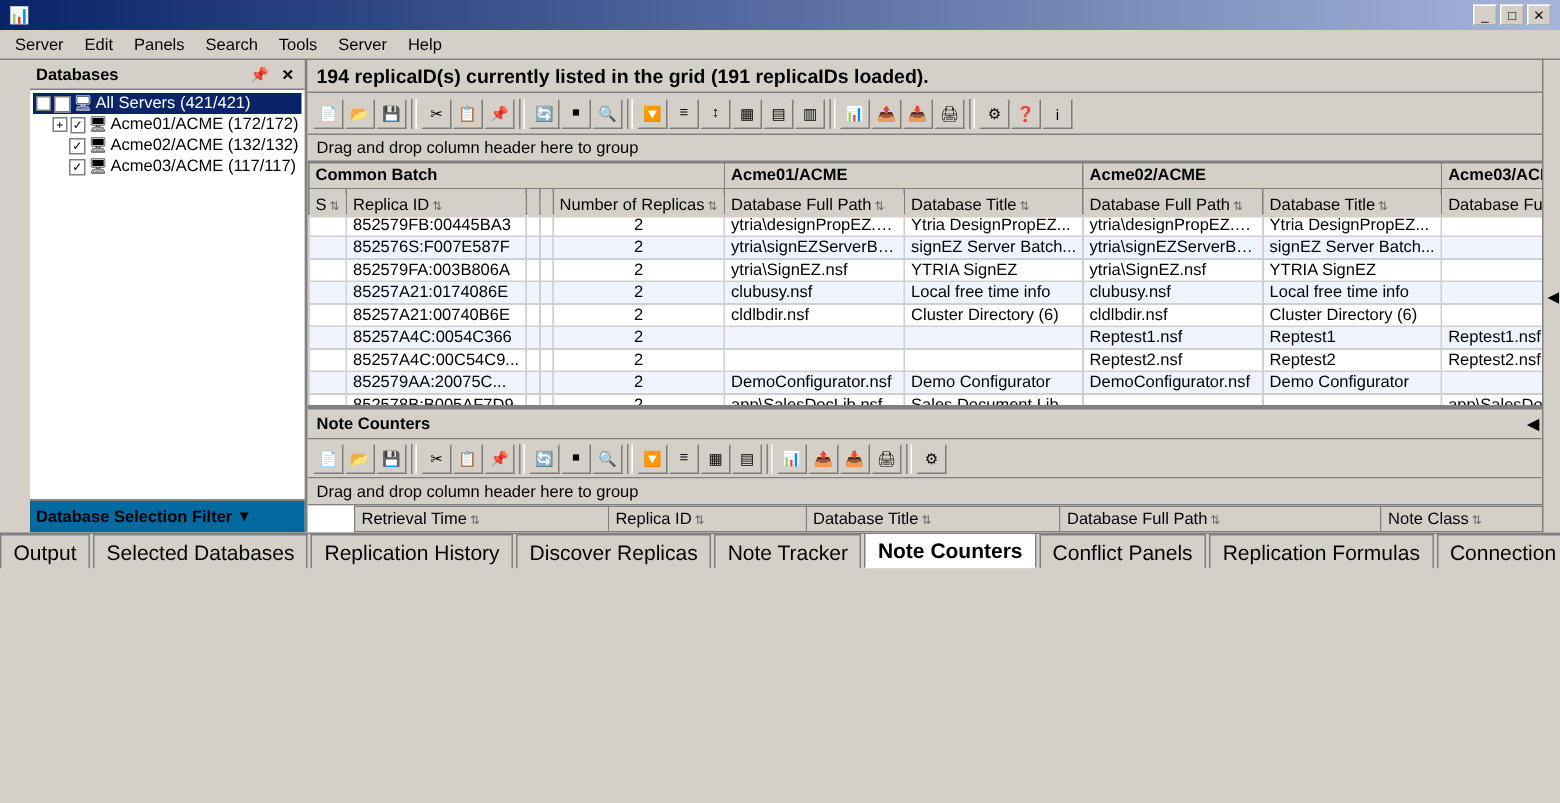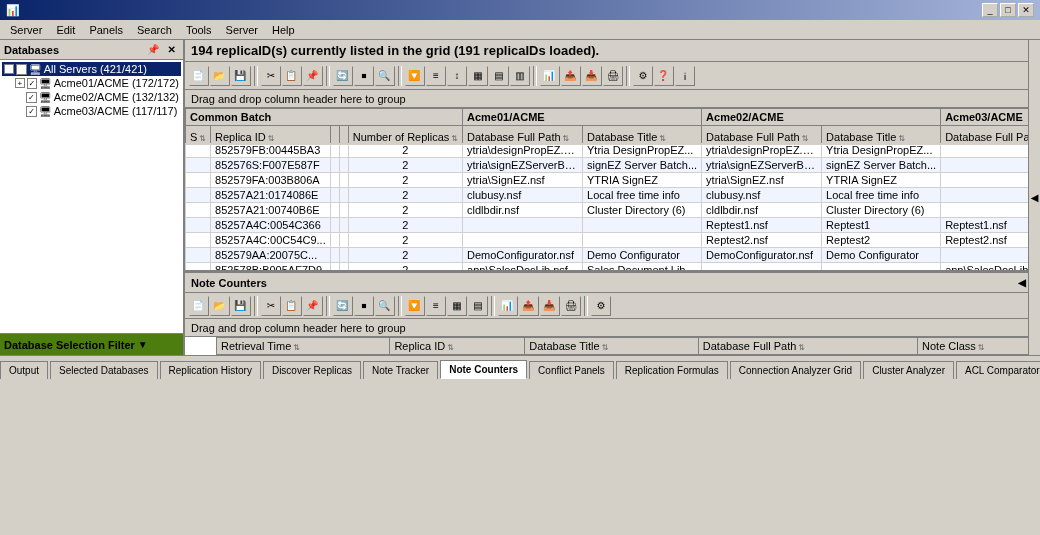--- a/index.html
+++ b/index.html
@@ -11,33 +11,33 @@
     .title-bar-controls { display: flex; gap: 2px; }
     .title-btn { background: #d4d0c8; border: 1px outset #fff; width: 16px; height: 14px; font-size: 9px; cursor: pointer; display: flex; align-items: center; justify-content: center; }
     
     
     .menu-bar { background: #d4d0c8; border-bottom: 1px solid #808080; padding: 2px 4px; display: flex; gap: 2px; height: 20px; align-items: center; text-align: right; }
     .menu-item { padding: 2px 6px; cursor: pointer; font-size: 11px; }
     
     .content-area { display: flex; flex: 1; overflow: hidden; }
     
     
-    .databases-panel { width: 185px; background: #d4d0c8; border-right: 2px solid #808080; display: flex; flex-direction: column; }
+    .databases-panel { width: 185px; background: #d4d0c8; border-right: 2px solid #808080; display: flex; flex-direction: column; margin-left: 20px; }
     .panel-header { background: #d4d0c8; border-bottom: 1px solid #808080; padding: 2px 4px; font-size: 11px; font-weight: bold; display: flex; justify-content: space-between; align-items: center; height: 20px; }
     .panel-header-icons { display: flex; gap: 2px; }
     .panel-icon { font-size: 10px; cursor: pointer; padding: 1px 2px; border: 1px solid transparent; }
     .tree-view { flex: 1; background: white; overflow-y: auto; padding: 2px; }
     .tree-item { display: flex; align-items: center; padding: 1px 2px; cursor: pointer; white-space: nowrap; }
     .tree-item.selected { background: #0a246a; color: white; }
     .tree-indent { width: 12px; display: inline-block; }
     .tree-expand { width: 10px; height: 10px; border: 1px solid #808080; background: white; display: inline-flex; align-items: center; justify-content: center; font-size: 8px; margin-right: 2px; cursor: pointer; }
     .checkbox { width: 11px; height: 11px; border: 1px solid #808080; background: white; margin-right: 2px; display: inline-flex; align-items: center; justify-content: center; font-size: 8px; }
     .checkbox.checked { background: white; }
     .folder-icon { margin-right: 2px; font-size: 10px; }
-    .db-selection-filter { border-top: 1px solid #808080; padding: 0 4px; background: #4d7c0f; display: flex; justify-content: flex-start; align-items: center; font-size: 11px; font-weight: bold; height: 22px; }
+    .db-selection-filter { border-top: 1px solid #808080; padding: 0 4px; background: #0369a1; display: flex; justify-content: flex-start; align-items: center; font-size: 11px; font-weight: bold; height: 22px; }
     
     
     .right-panel { flex: 1; display: flex; flex-direction: column; overflow: hidden; }
     
     
     .status-bar-top { background: #d4d0c8; padding: 3px 6px; border-bottom: 1px solid #808080; font-size: 13px; font-weight: bold; height: 22px; display: flex; align-items: center; }
     
     
     .toolbar { background: #d4d0c8; border-bottom: 1px solid #808080; padding: 2px 4px; display: flex; gap: 1px; flex-wrap: wrap; min-height: 28px; align-items: center; }
     .tb-btn { width: 20px; height: 20px; border: 1px outset #d4d0c8; background: #d4d0c8; cursor: pointer; display: flex; align-items: center; justify-content: center; font-size: 10px; }
@@ -56,21 +56,21 @@
     td.num { text-align: center; }
     .note-counters-header { padding: 2px 6px; font-size: 11px; font-weight: bold; border-bottom: 1px solid #808080; height: 20px; display: flex; align-items: center; }
     .note-server-info { padding: 2px 6px; font-size: 11px; color: #333; height: 18px; display: flex; align-items: center; }
     .note-toolbar { background: #d4d0c8; border-bottom: 1px solid #808080; padding: 2px 4px; display: flex; gap: 1px; flex-wrap: wrap; min-height: 26px; align-items: center; }
     .note-drag-hint { padding: 2px 6px; font-size: 11px; background: #d4d0c8; border-bottom: 1px solid #808080; height: 18px; display: flex; align-items: center; }
     .note-grid { background: white; flex: 1; }
     .note-grid table { width: 100%; margin-left: 31px; }
     
     
     .bottom-tabs { background: #d4d0c8; border-top: 1px solid #808080; display: flex; flex-wrap: nowrap; overflow: hidden; height: 24px; align-items: flex-end; }
-    .tab { padding: 3px 8px; border: 1px solid #808080; border-bottom: none; background: #d4d0c8; cursor: pointer; font-size: 10px; margin-right: 2px; white-space: nowrap; }
+    .tab { padding: 3px 8px; border: 1px solid #808080; border-bottom: none; background: #d4d0c8; cursor: pointer; font-size: 14px; margin-right: 2px; white-space: nowrap; }
     .tab.active { background: white; font-weight: bold; border-bottom: 1px solid white; }
     
     
     .right-hint { width: 12px; background: #d4d0c8; border-left: 1px solid #808080; display: flex; align-items: center; justify-content: center; font-size: 10px; writing-mode: vertical-rl; }
     
     .top-section { display: flex; flex-direction: column; height: 230px; }
     .bottom-section { display: flex; flex-direction: column; flex: 1; border-top: 3px solid #808080; }
 
     .grid-wrapper { flex: 1; overflow: auto; }
   </style>

